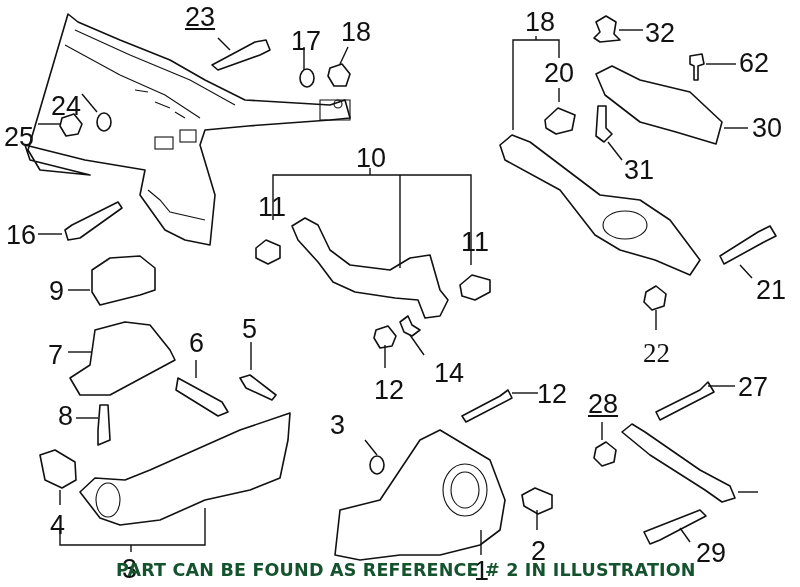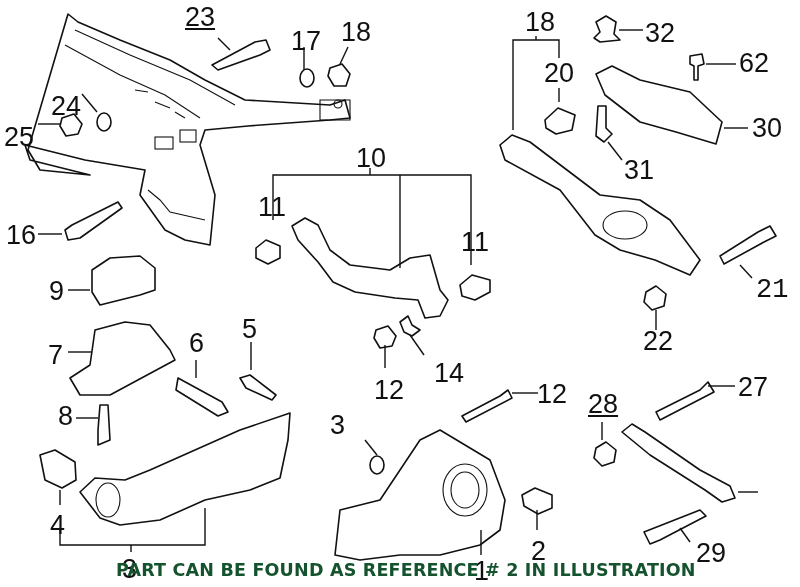--- a/index.html
+++ b/index.html
@@ -140,22 +140,22 @@
       <div class="callout" style="left: 461px; top: 229px;">11</div>
       <div class="callout" style="left: 537px; top: 381px;">12</div>
       <div class="callout" style="left: 330px; top: 412px;">3</div>
       <div class="callout" style="left: 434px; top: 360px;">14</div>
       <div class="callout" style="left: 374px; top: 377px;">12</div>
       <div class="callout" style="left: 6px; top: 222px;">16</div>
       <div class="callout" style="left: 291px; top: 16px; margin-top: 12px;">17</div>
       <div class="callout" style="left: 341px; top: 19px;">18</div>
       <div class="callout" style="left: 525px; top: 9px;">18</div>
       <div class="callout" style="left: 544px; top: 60px;">20</div>
-      <div class="callout" style="left: 756px; top: 277px; font-family: Liberation Mono, monospace;">21</div>
-      <div class="callout" style="left: 643px; top: 328px;">22</div>
+      <div class="callout" style="left: 756px; top: 277px;">21</div>
+      <div class="callout" style="left: 643px; top: 340px; font-family: Liberation Serif, serif;">22</div>
       <div class="callout" style="left: 185px; top: 4px; text-decoration: underline;">23</div>
       <div class="callout" style="left: 51px; top: 69px; margin-top: 24px;">24</div>
       <div class="callout" style="left: 4px; top: 124px;">25</div>
       <div class="callout" style="left: 806px; top: 479px;">26</div>
       <div class="callout" style="left: 738px; top: 374px; text-align: center;">27</div>
       <div class="callout" style="left: 588px; top: 391px; text-decoration: underline;">28</div>
       <div class="callout" style="left: 696px; top: 540px;">29</div>
       <div class="callout" style="left: 752px; top: 115px;">30</div>
       <div class="callout" style="left: 624px; top: 157px;">31</div>
       <div class="callout" style="left: 645px; top: 20px;">32</div>

